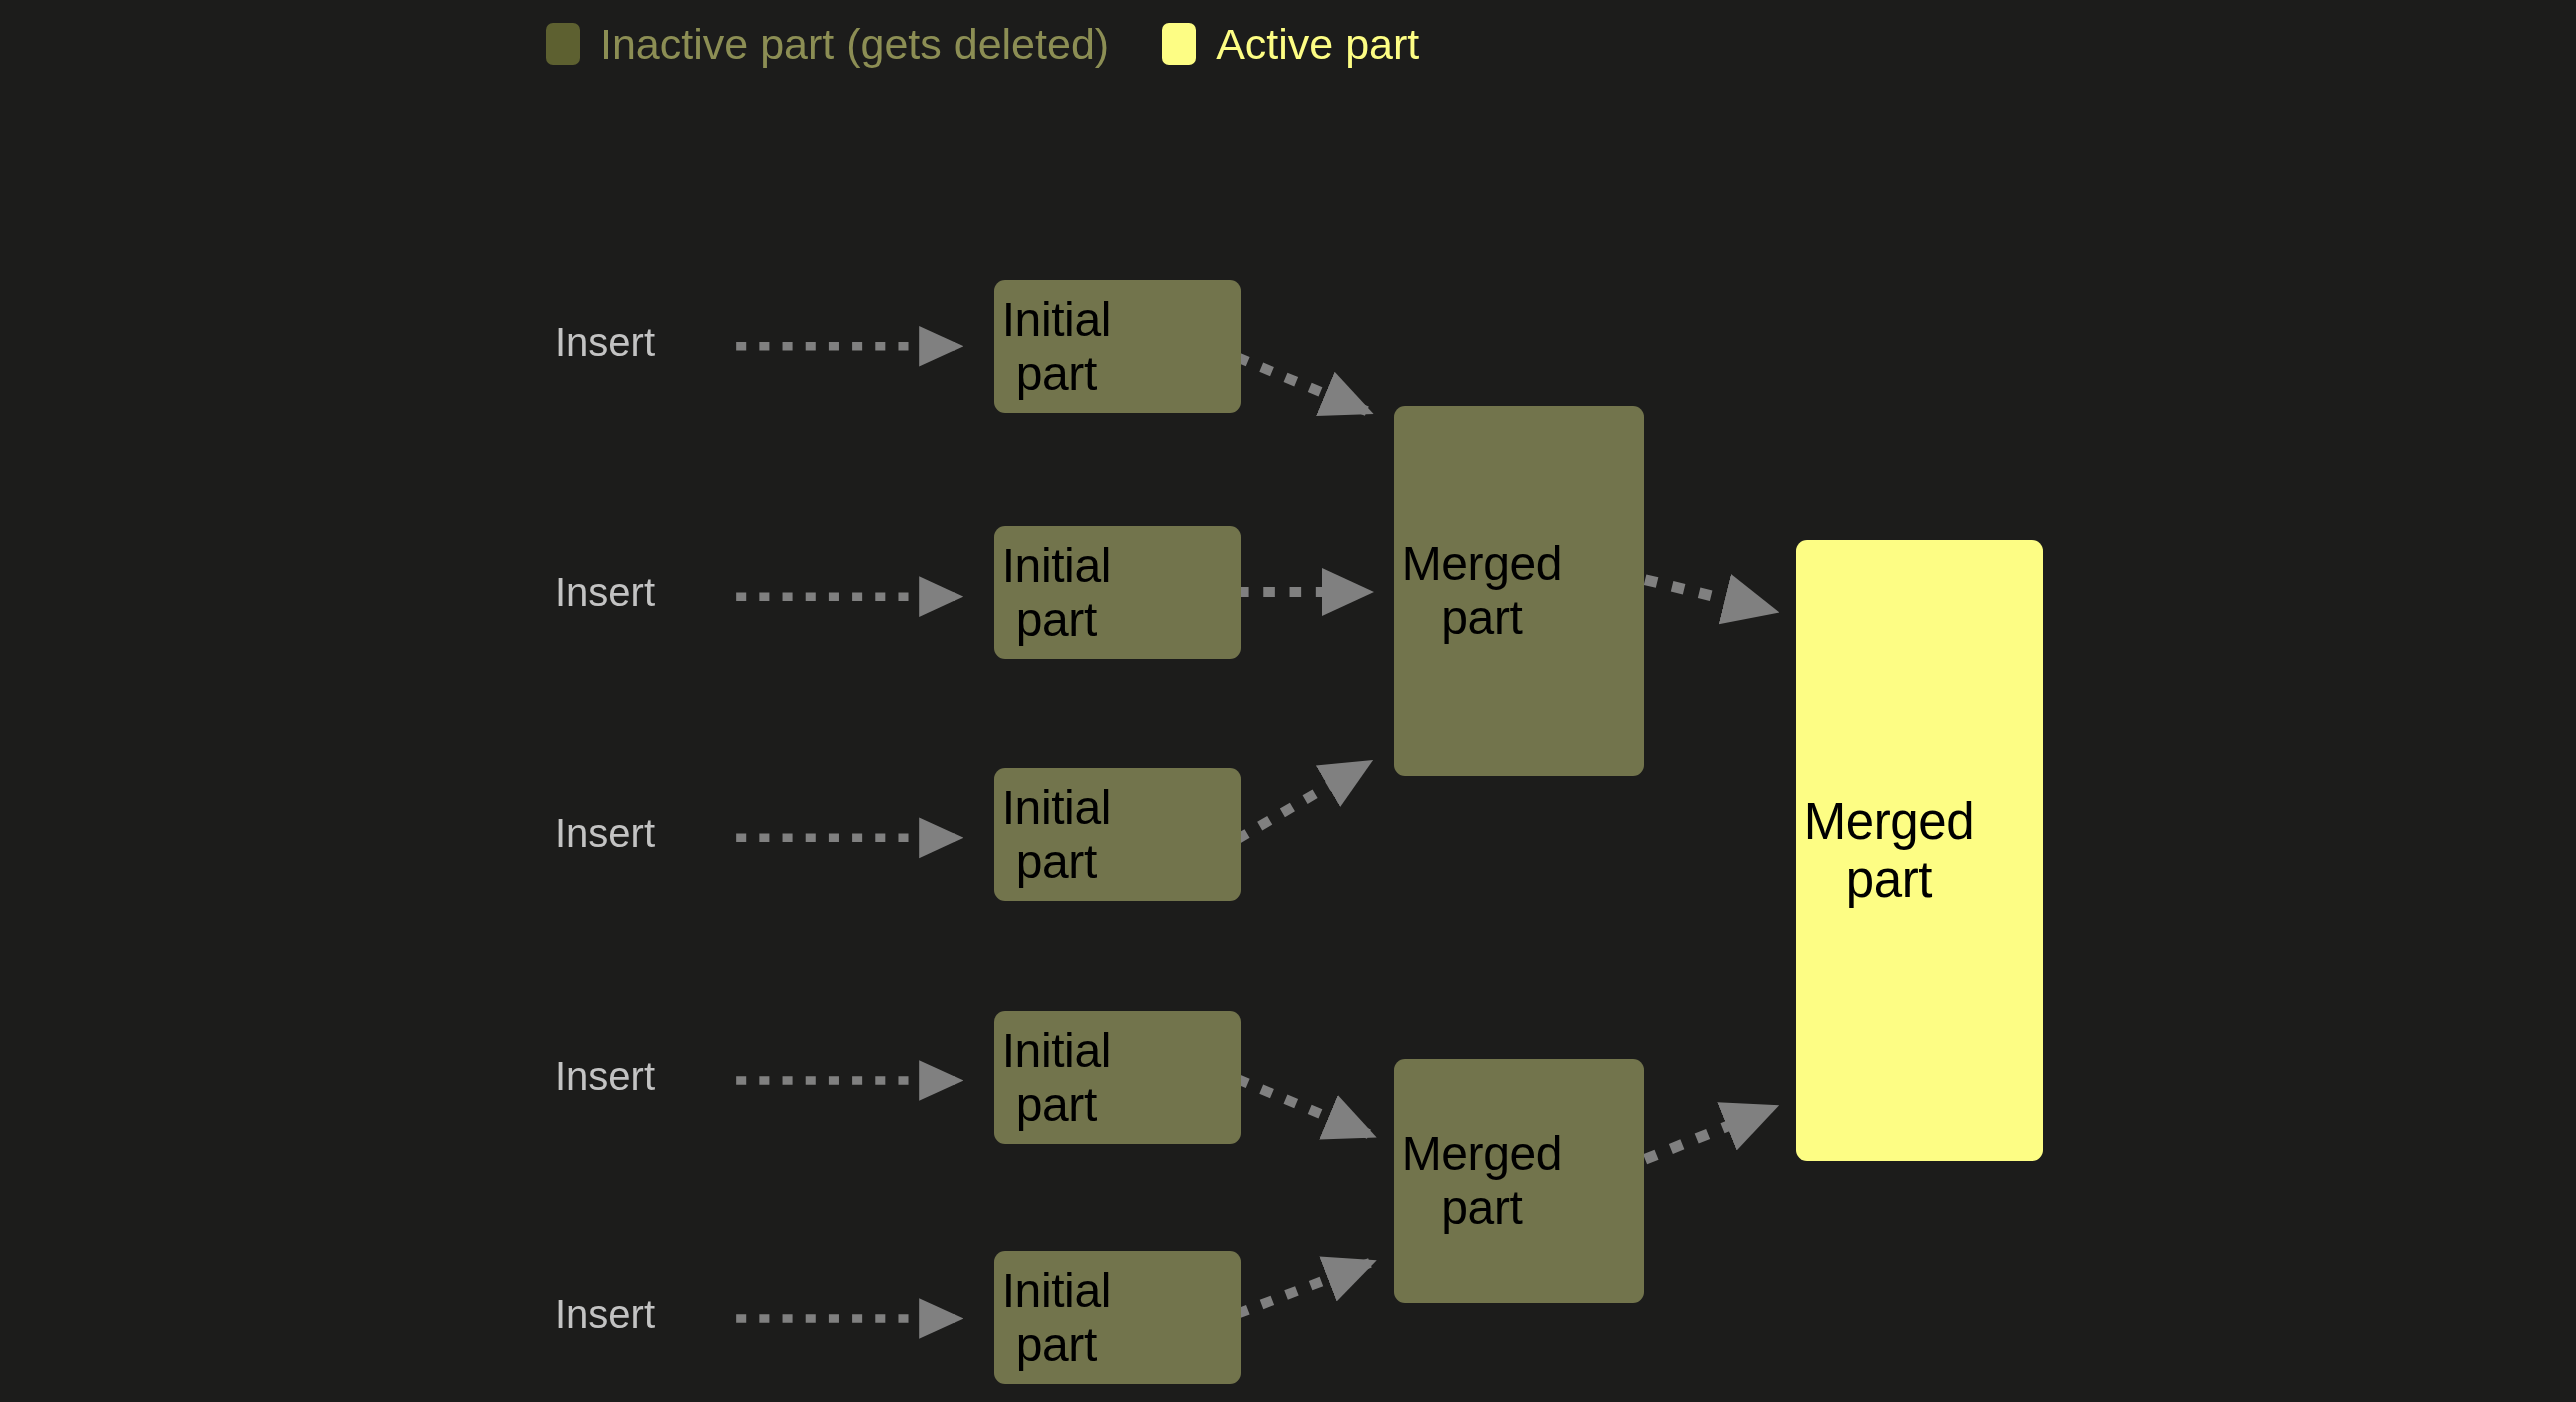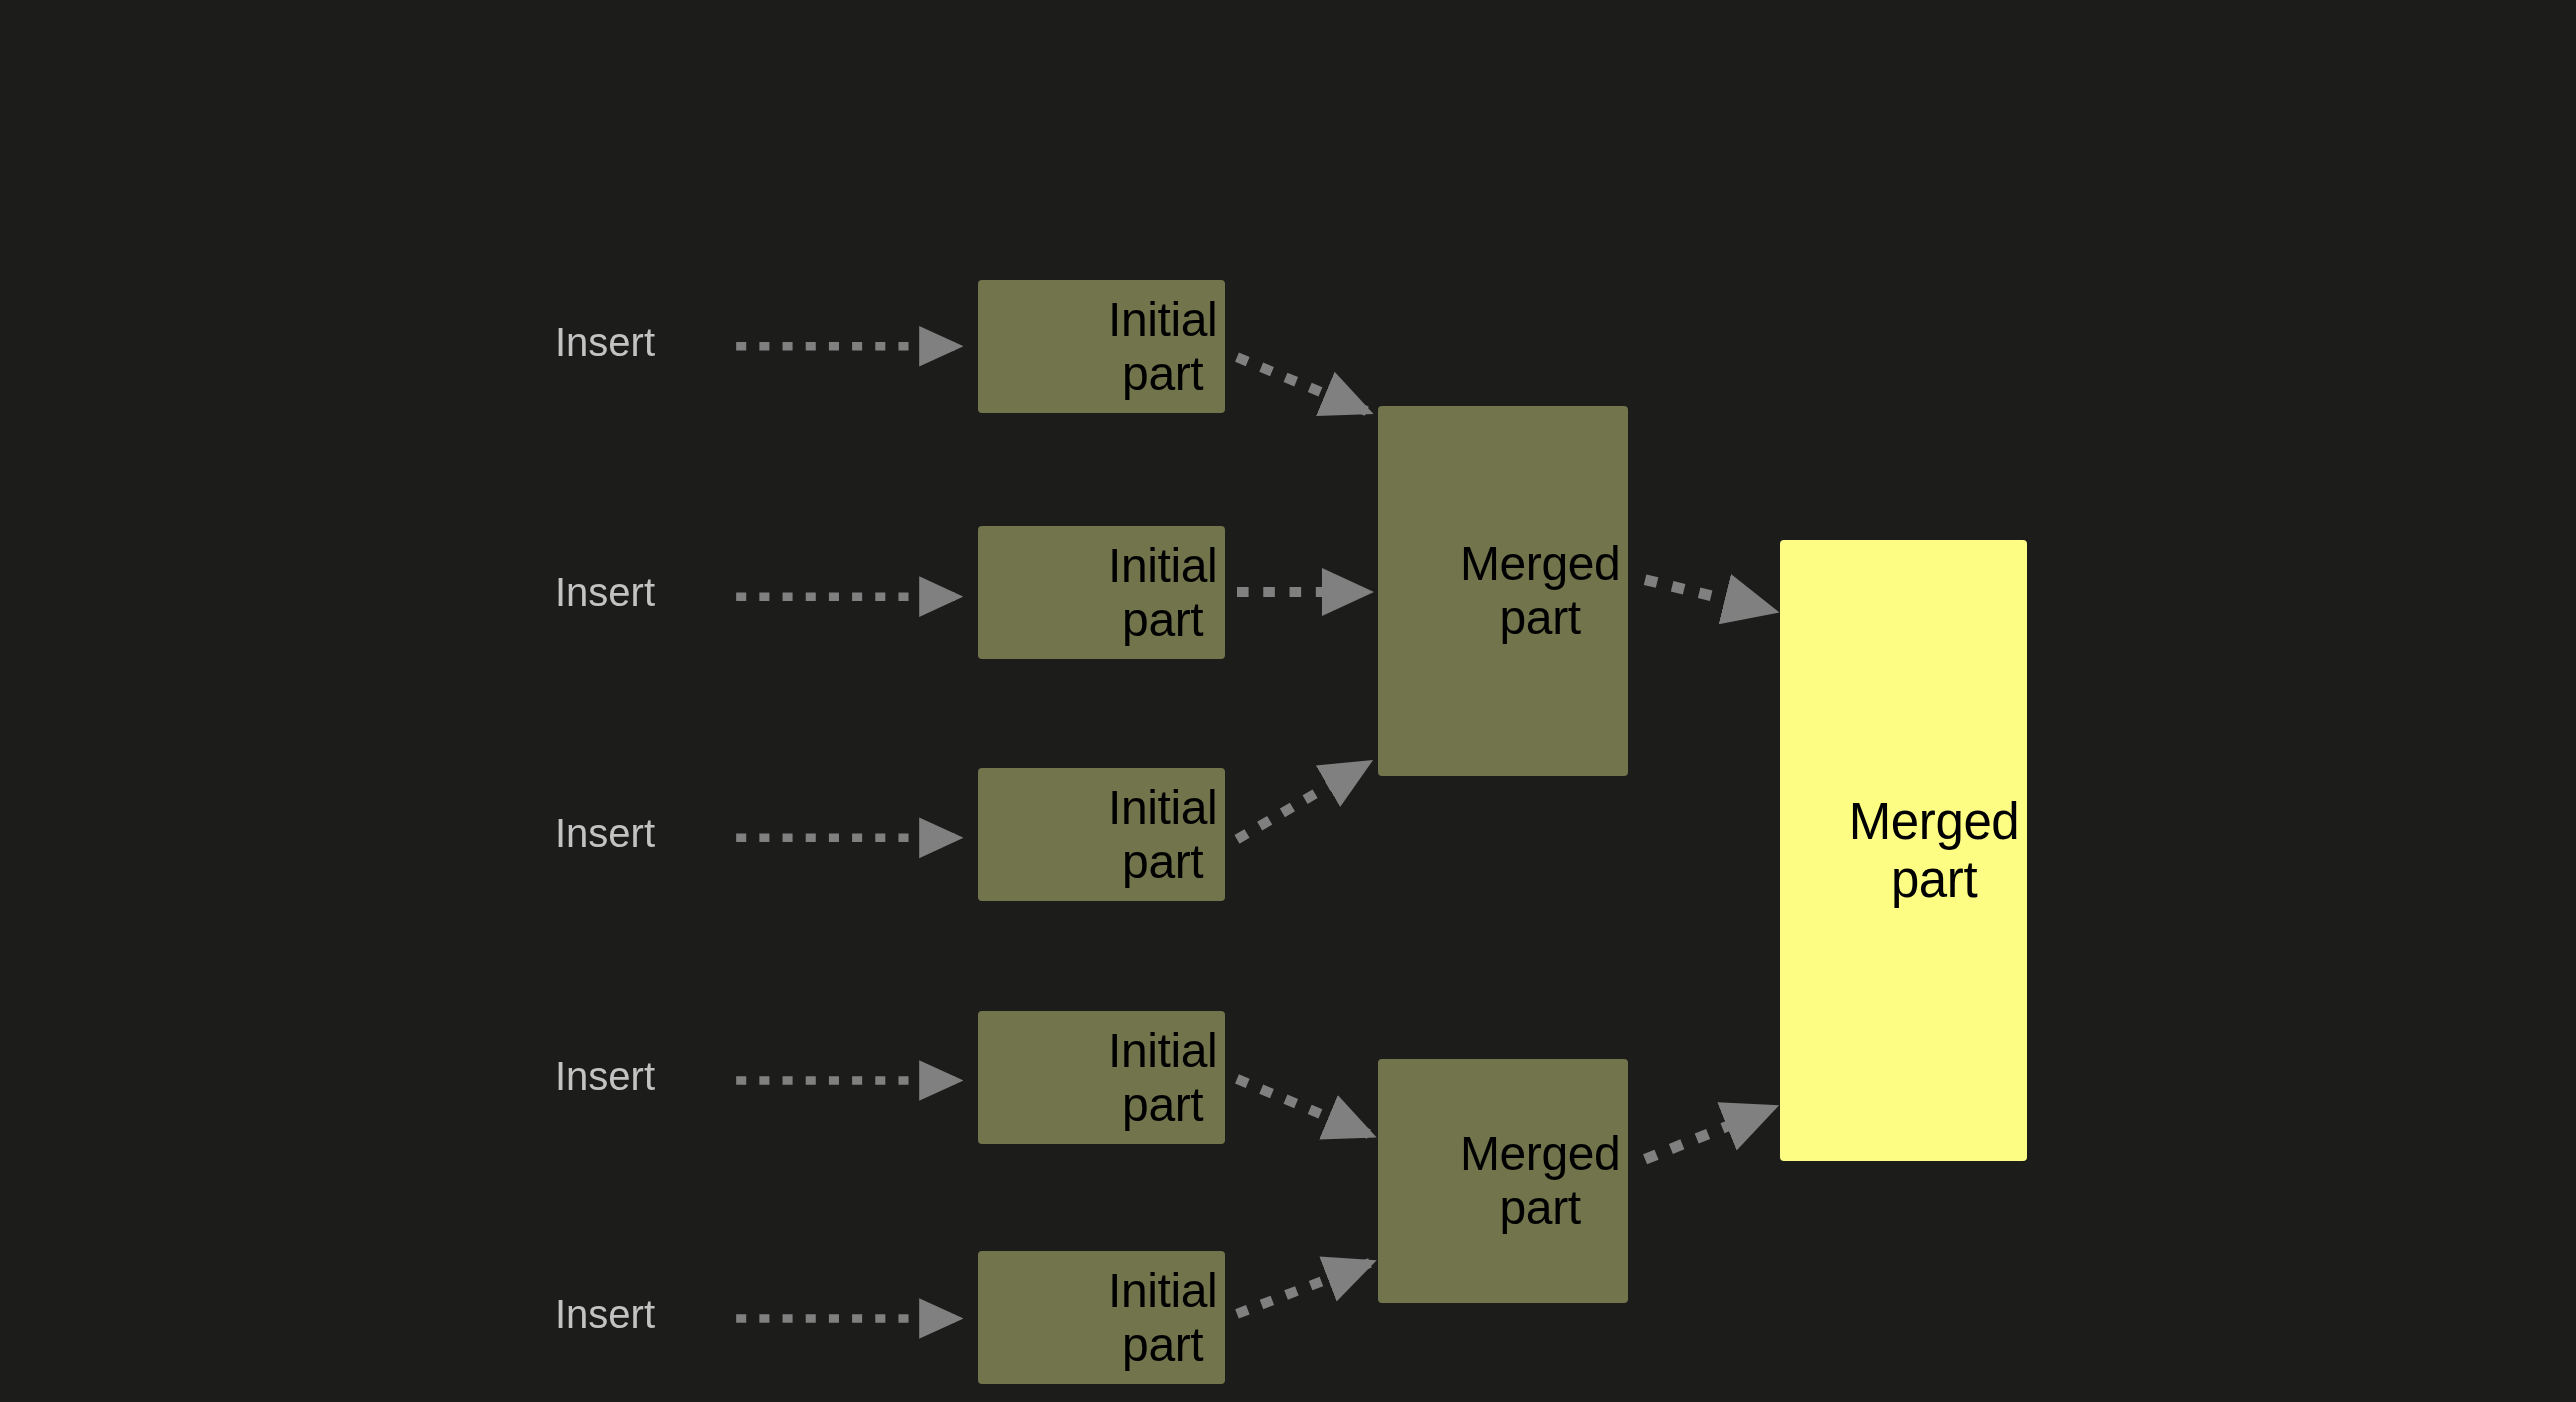--- a/index.html
+++ b/index.html
@@ -44,27 +44,28 @@
     margin-left: 20px;
     white-space: nowrap;
   }
   .legend-label.inactive { color: #8c8e54; }
   .legend-label.active   { color: #fdfd84; }
   .legend-gap { width: 53px; height: 0.8px; }
 
   
   .node {
     position: absolute;
-    border-radius: 4px;
+    border-radius: 11px;
     display: flex;
     align-items: center;
-    justify-content: flex-end;
+    justify-content: flex-start;
     text-align: center;
     color: #000000;
     box-sizing: border-box;
+    margin-left: 16px;
   }
   .node.inactive { background: #72744c; }
   .node.active   { background: #fdfd84; }
   .node-label {
     font-size: 48px;
     line-height: 1.12;
     letter-spacing: -0.4px;
     padding: 0 7.7px;
   }
   .node.big .node-label { font-size: 51px; }
@@ -87,20 +88,35 @@
     height: 1402px;
     pointer-events: none;
     overflow: visible;
   }
 </style>
 </head>
 <body>
 
 <div id="stage">
 
+  <div id="legend">
+
+    <div class="legend-entry">
+      <span class="legend-swatch inactive"></span>
+      <span class="legend-label inactive">Inactive part (gets deleted)</span>
+    </div>
+
+    <span class="legend-gap"></span>
+
+    <div class="legend-entry">
+      <span class="legend-swatch active"></span>
+      <span class="legend-label active">Active part</span>
+    </div>
+
+  </div>
 
   <svg class="arrow-svg" viewBox="0 0 3332 1814" xmlns="http://www.w3.org/2000/svg">
     <defs>
       <marker id="ah" viewBox="0 0 10 10" refX="8.6" refY="5" markerWidth="5.2" markerHeight="5.2" orient="auto-start-reverse">
         <path d="M 0 0.4 L 10 5 L 0 9.6 z" fill="#808080"></path>
       </marker>
     </defs>
 
     <g stroke="#808080" stroke-width="11" fill="none" stroke-dasharray="13 17" stroke-linecap="butt" marker-end="url(#ah)">
       <line x1="952" y1="448" x2="1238" y2="448"></line>

